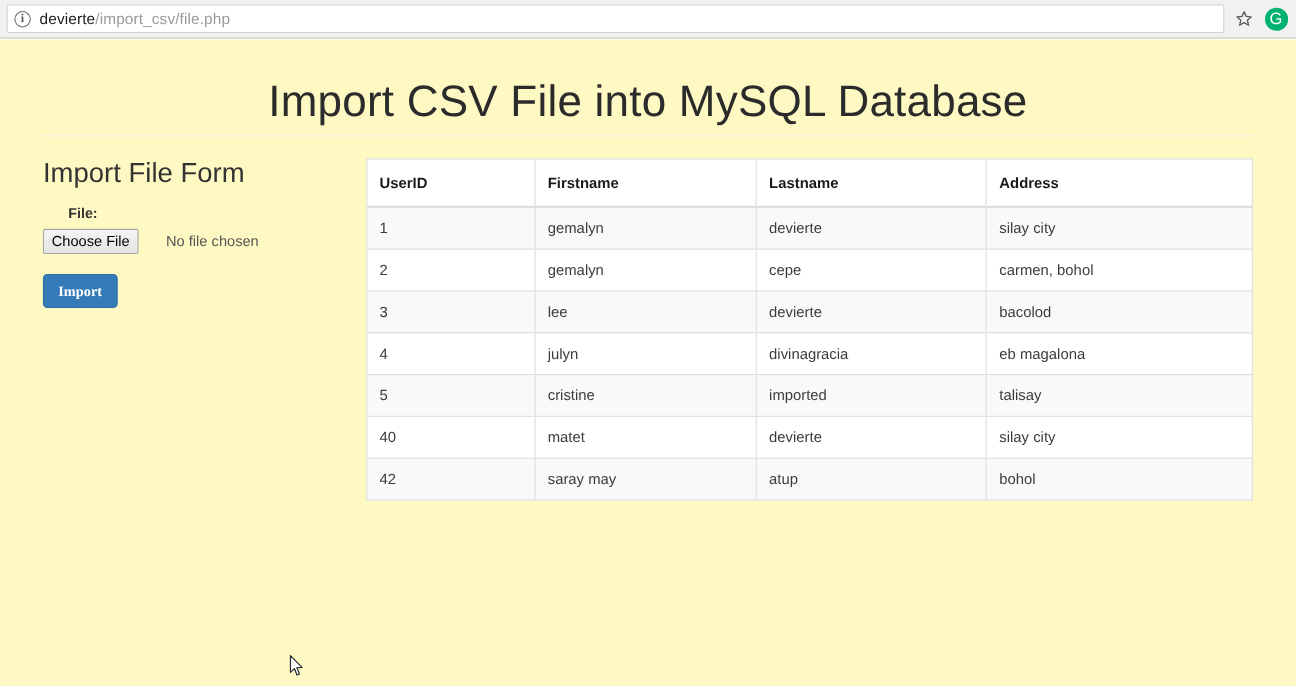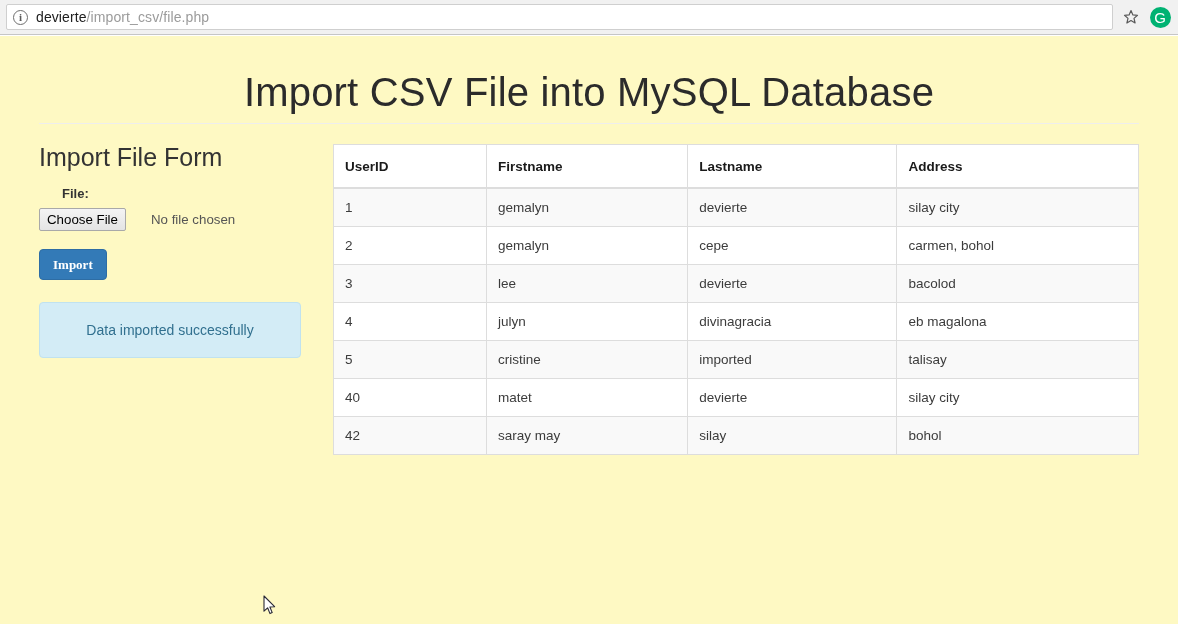--- a/index.html
+++ b/index.html
@@ -285,23 +285,20 @@
 
         <label class="form-label">File:</label>
 
         <div id="file-input-row">
           <button id="choose-file-button">Choose File</button>
           <span id="no-file-text">No file chosen</span>
         </div>
 
         <button id="import-button">Import</button>
 
-        <div id="alert-box">
-          <span>Data imported successfully</span>
-        </div>
       </div>
 
       <div id="table-col">
         <table id="data-table">
           <colgroup>
             <col class="c-userid">
               <col class="c-first">
               <col class="c-last">
               <col class="c-addr">
           </colgroup>
@@ -346,21 +343,21 @@
               </tr>
               <tr>
                 <td>40</td>
                 <td>matet</td>
                 <td>devierte</td>
                 <td>silay city</td>
               </tr>
               <tr>
                 <td>42</td>
                 <td>saray may</td>
-                <td>silay</td>
+                <td>atup</td>
                 <td>bohol</td>
               </tr>
             </tbody>
         </table>
       </div>
 
     </div>
   </div>
 
   <div id="mouse-cursor">

